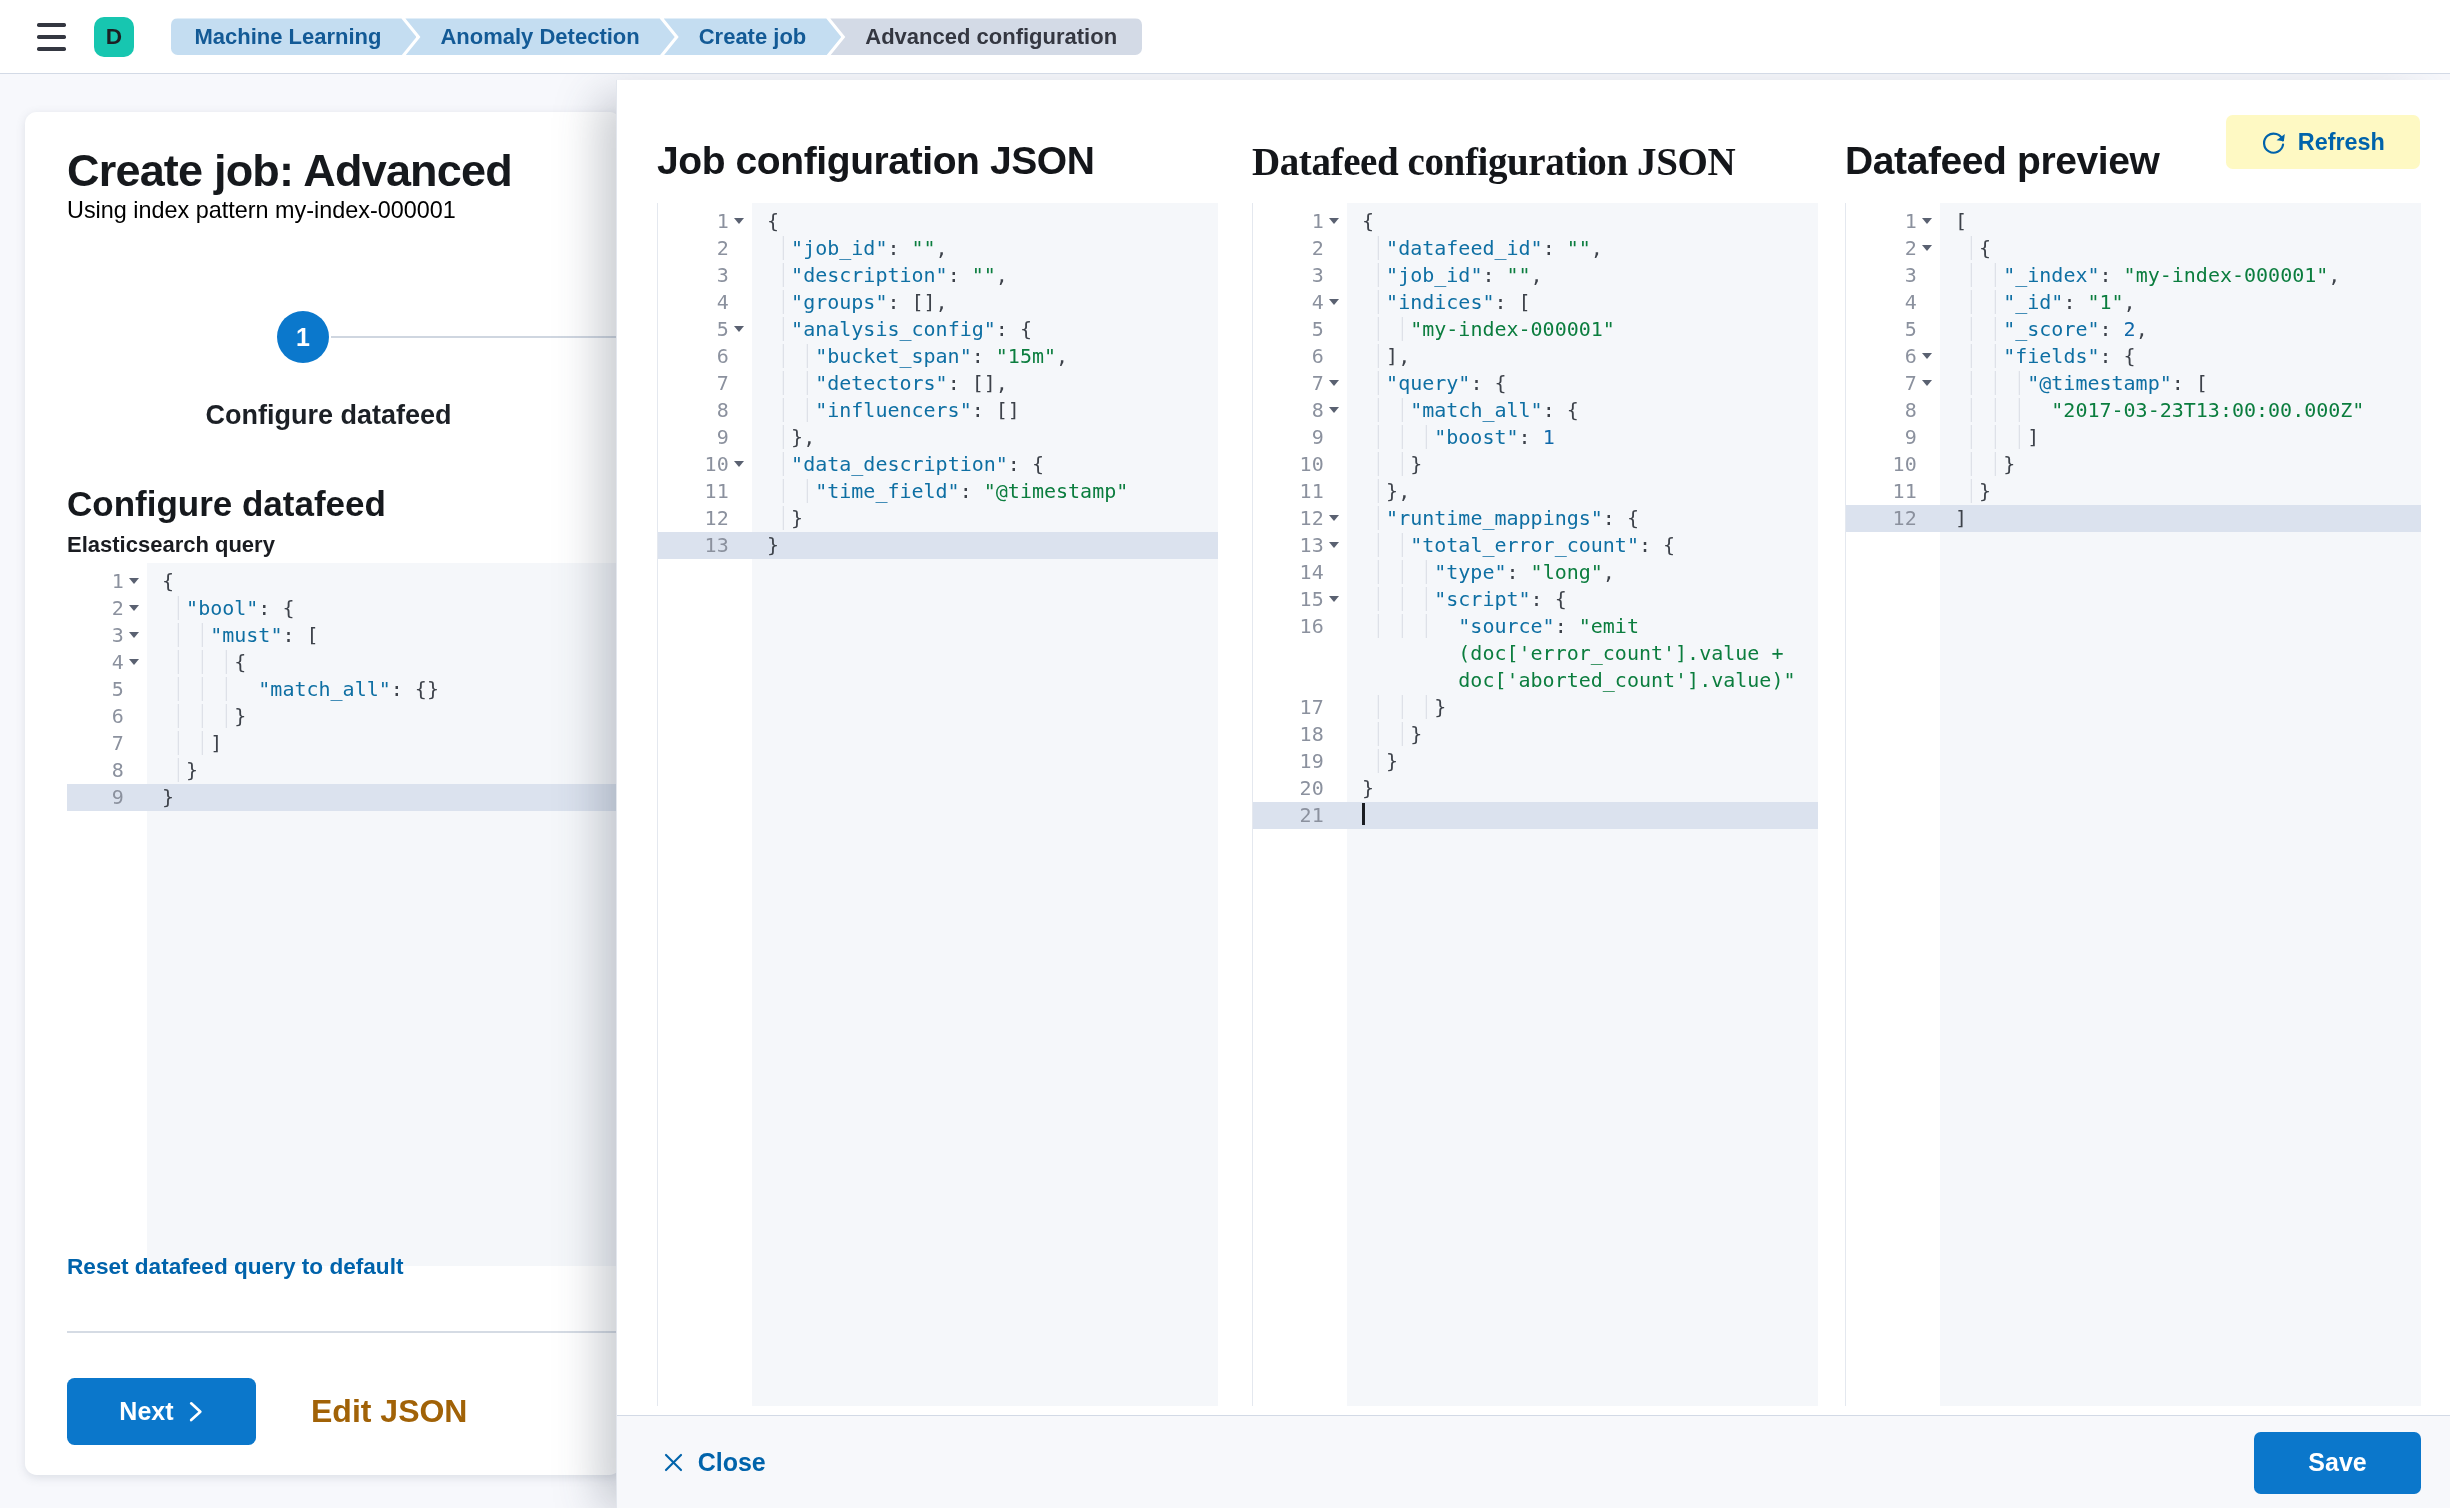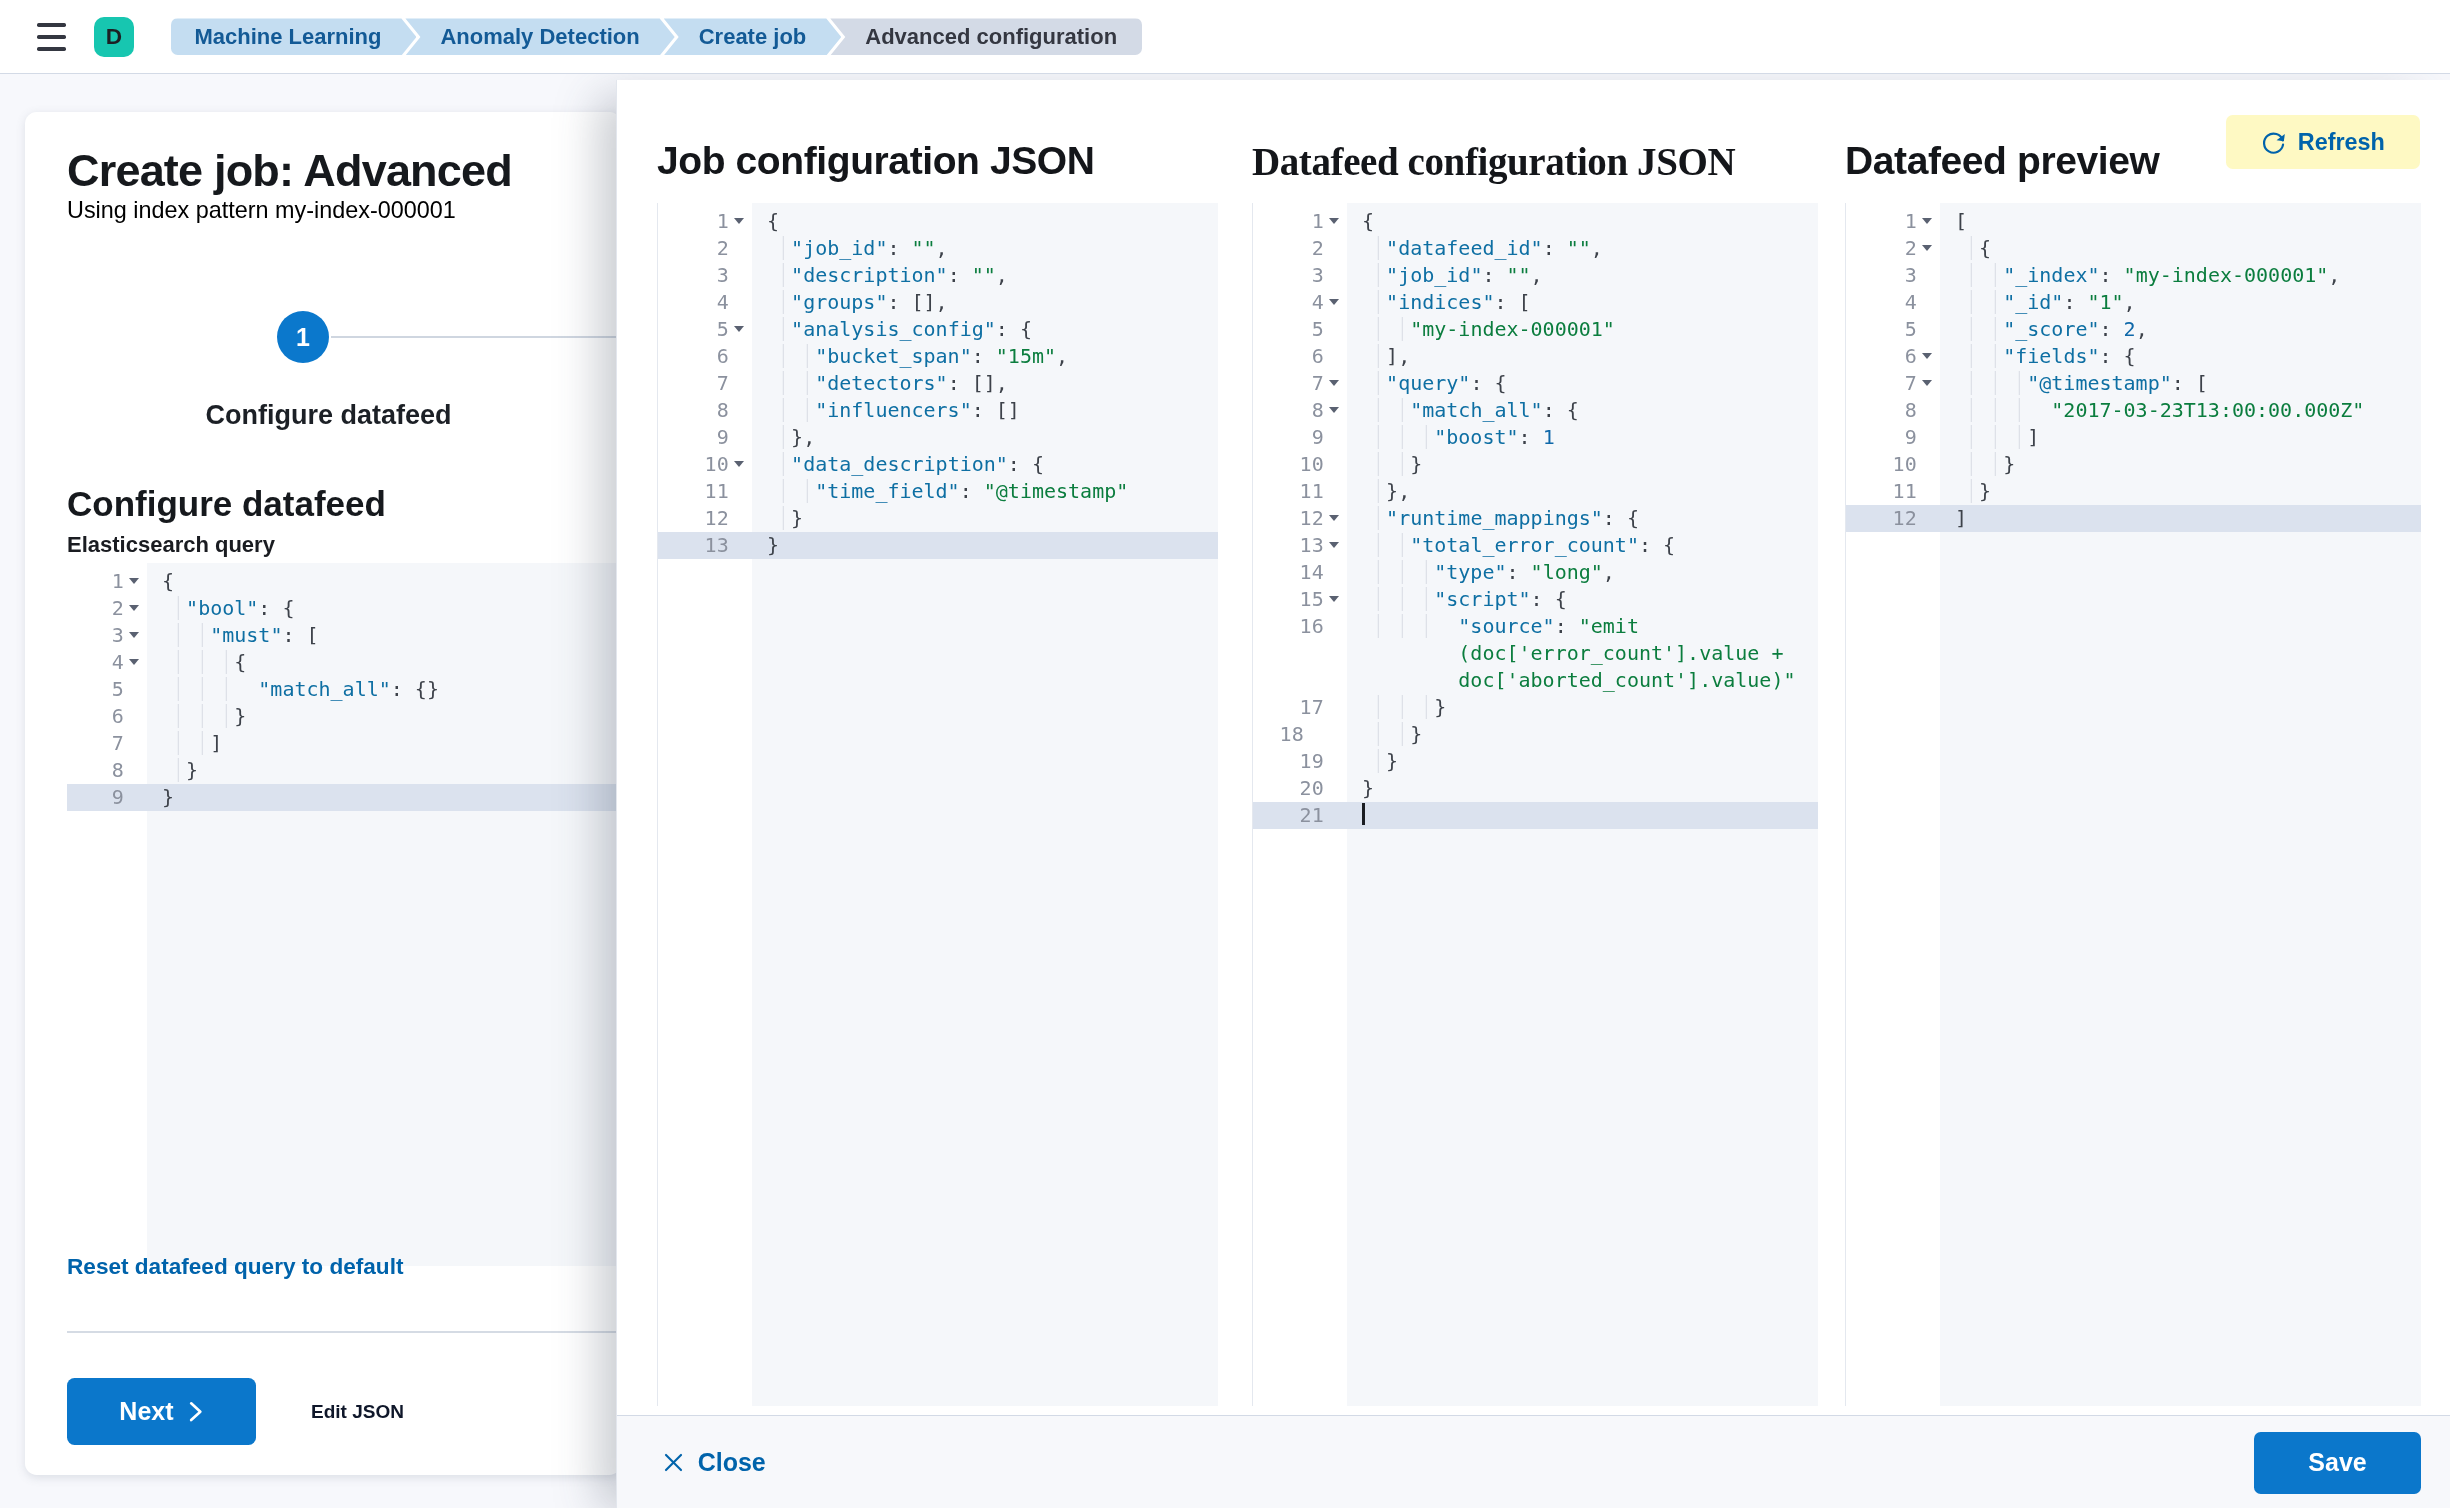--- a/index.html
+++ b/index.html
@@ -37,21 +37,21 @@
   #step-label { position:absolute; left:111px; top:288px; width:385px; text-align:center;
                 font-size:27px; font-weight:700; color:#1c2026; }
   #section-heading { position:absolute; left:42px; top:372px; font-size:35px; font-weight:700; color:#16191d; }
   #query-label { position:absolute; left:42px; top:420px; font-size:22px; font-weight:700; color:#1a1c21; }
   #reset-link { position:absolute; left:42px; top:1142px; font-size:22.6px; font-weight:600; color:#0063ab; cursor:pointer; }
   #card-divider { position:absolute; left:42px; top:1219px; width:554px; height:1.7px; background:#d5dbe4; }
   #next-button { position:absolute; left:42px; top:1266px; width:189px; height:67px; border-radius:7.5px;
                  background:#0b77cb; color:#fff; font-size:25px; font-weight:600; border:none;
                  display:flex; align-items:center; justify-content:center; gap:13.4px; cursor:pointer; }
   #edit-json-link { position:absolute; left:286px; top:1286px; height:27px; line-height:27px;
-                 font-size:19px; font-weight:600; color:#0f172a; cursor:pointer; }
+                 font-size:32px; font-weight:600; color:#a16207; cursor:pointer; }
 
   
   #flyout { position:absolute; left:616px; top:80px; width:1834px; height:1429px; background:#fff; z-index:10;
             border-left:0.8px solid #e2e6ed; box-shadow:-25px 8.4px 42px -8.4px rgba(60,72,88,.28); }
   .panel-title { position:absolute; top:59px; font-size:39px; font-weight:700; color:#14161a; letter-spacing:-0.4px; }
   #refresh-button { position:absolute; left:1609px; top:35px; width:194px; height:54px; border-radius:6.7px;
             background:#fef9c3; border:none; display:flex; align-items:center; justify-content:center; gap:11.7px;
             font-size:23.4px; font-weight:600; color:#0063ab; cursor:pointer; font-family:inherit; }
   #flyout-footer { position:absolute; left:0; bottom:0; width:1834px; height:94px; background:#f7f8fb;
             border-top:0.8px solid #d3dae6; display:flex; align-items:center; justify-content:space-between;
@@ -529,21 +529,21 @@
       <div class="cl">
         <div class="gut" style="flex-basis: 94px;">
           <span class="num">17</span>
           <span class="arr"></span>
         </div>
         <div class="code">
           <pre><span class="tk-w">      </span><span class="tk-p">}</span></pre>
         </div>
       </div>
       <div class="cl">
-        <div class="gut" style="flex-basis: 94px; gap: 20px;">
+        <div class="gut" style="flex-basis: 94px;">
           <span class="num">18</span>
           <span class="arr"></span>
         </div>
         <div class="code">
           <pre><span class="tk-w">    </span><span class="tk-p">}</span></pre>
         </div>
       </div>
       <div class="cl">
         <div class="gut" style="flex-basis: 94px;">
           <span class="num">19</span>

